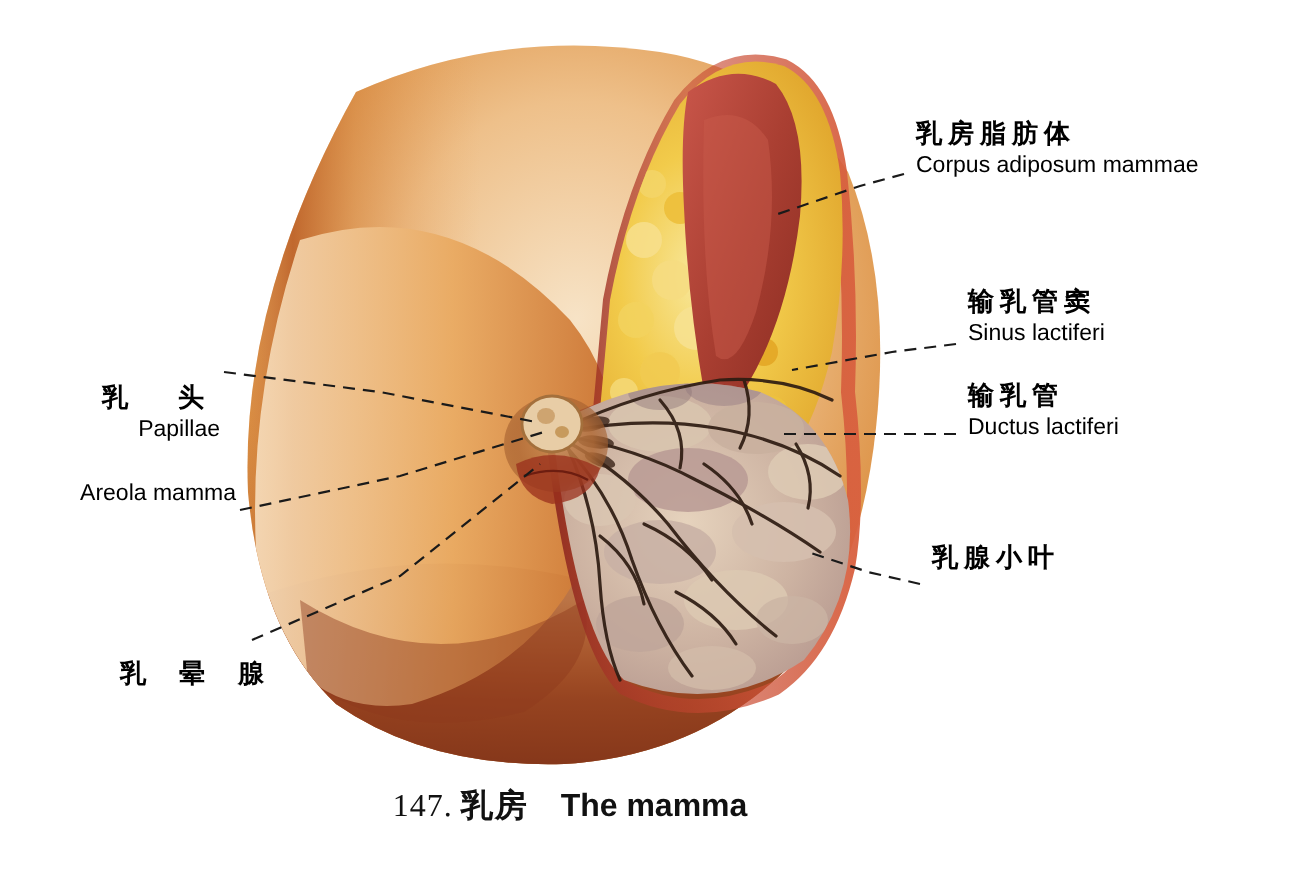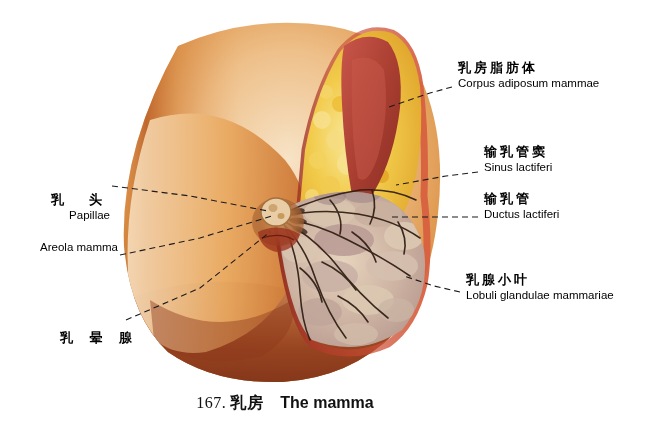--- a/index.html
+++ b/index.html
@@ -211,36 +211,35 @@
     <div class="la">Sinus lactiferi</div>
   </div>
 
   <div class="lbl right" style="left:484px;top:191px;">
     <div class="cn">输乳管</div>
     <div class="la">Ductus lactiferi</div>
   </div>
 
   <div class="lbl right" style="left:466px;top:272px;">
     <div class="cn">乳腺小叶</div>
-    <div class="la">Lobuli glandulae mammariae</div>
   </div>
 
   <div class="lbl left" style="left:0px;top:160px;width:110px;">
     <div class="cn">乳　头</div>
     <div class="la">Papillae</div>
   </div>
 
   <div class="lbl left" style="left:0px;top:240px;width:118px;">
     <div class="la">Areola mamma</div>
   </div>
 
   <div class="lbl left" style="left:16px;top:298px;width:124px;">
     <div class="cn">乳 晕 腺</div>
   </div>
 
   <div id="caption">
-    <span class="num">167.</span>
+    <span class="num">147.</span>
     <span class="cn">乳房</span>
     &nbsp;&nbsp;
     <span class="en">The mamma</span>
   </div>
 
 </div>
 
 </body></html>

